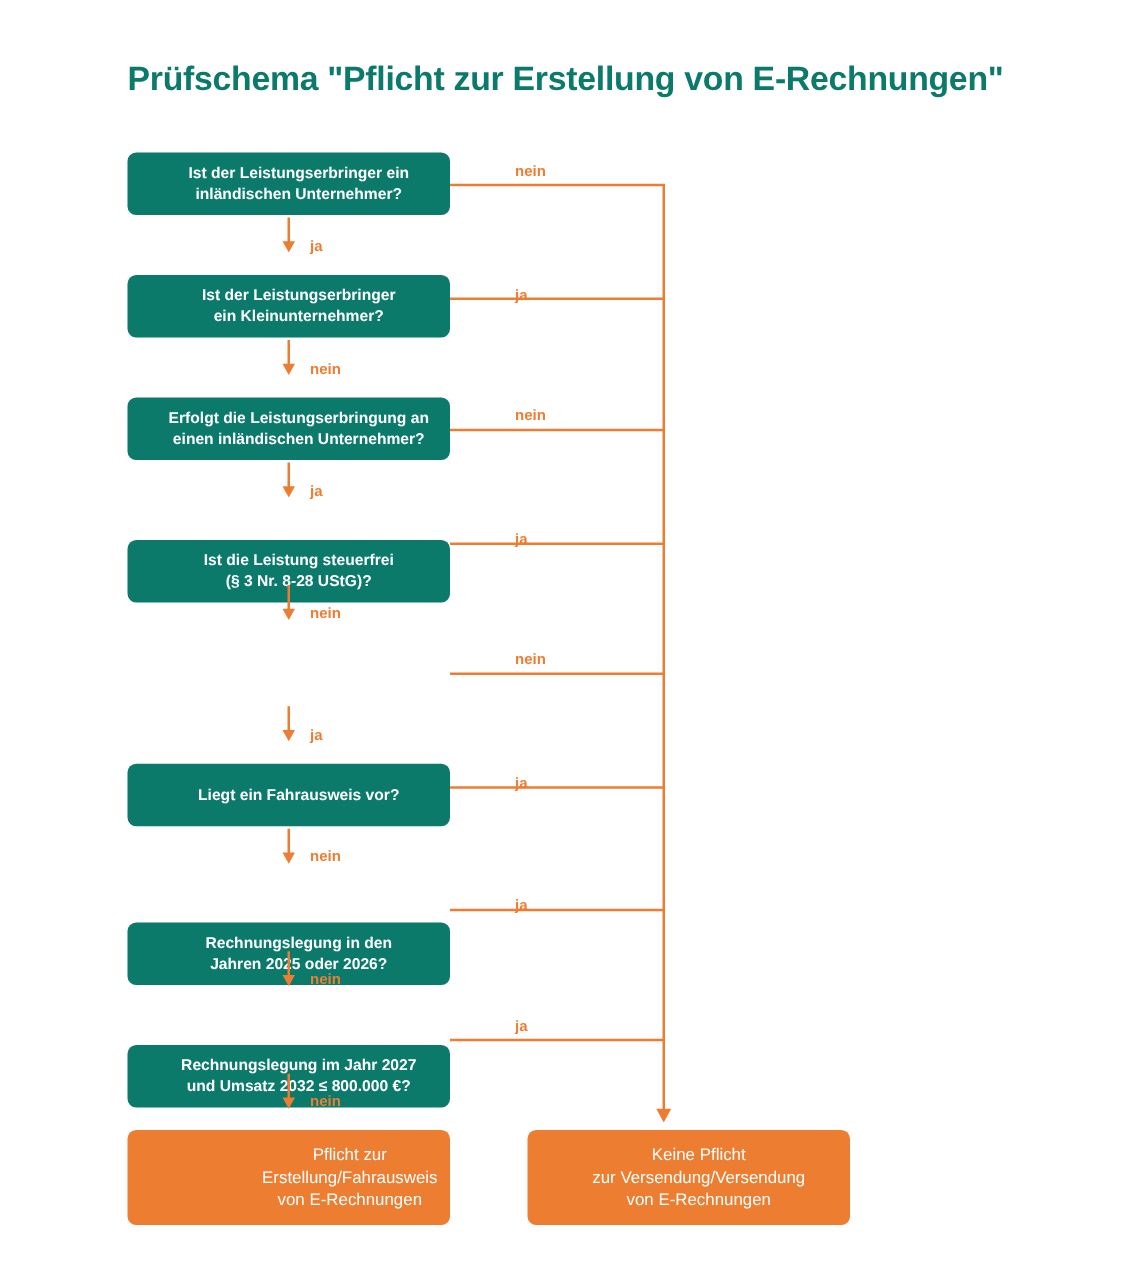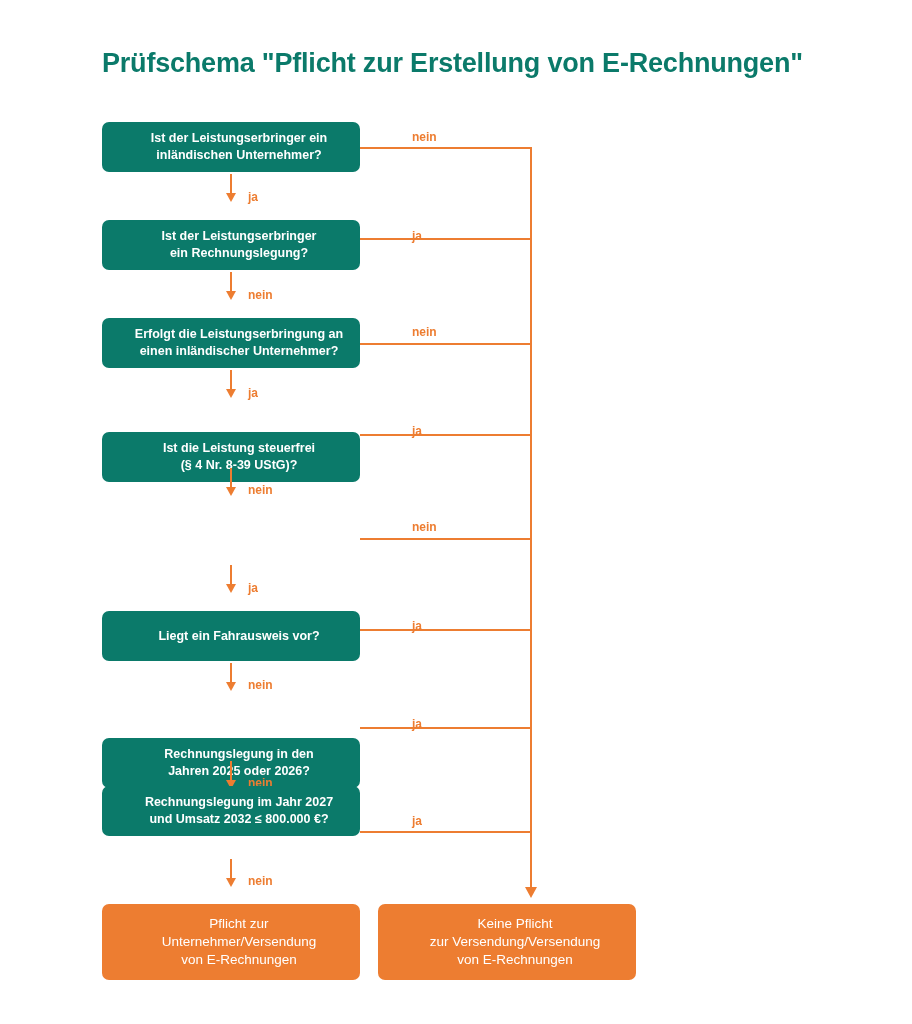--- a/index.html
+++ b/index.html
@@ -54,22 +54,22 @@
   }
   .node .lbl { display: block; margin-left: 16px; }
   
   .node.result {
     background: #ed7d31;
     height: 76px;
     width: 258px;
     font-size: 13.5px;
     font-weight: normal;
   }
-  #result-left  { left: 102px;  top: 904px; }
-  #result-right { left: 378px;  top: 904px; }
+  #result-left  { left: 102px;  top: 904px; justify-content: flex-end; }
+  #result-right { left: 422px;  top: 904px; }
 
   
   .v-arrow {
     position: absolute;
     left: 230px;
     width: 2px;
     background: #ed7d31;
   }
   .v-arrow::after {
     content: "";
@@ -135,43 +135,43 @@
     </div>
   </div>
   <div class="h-line" style="top:147px"></div>
   <div class="h-label" style="left:412px; top:130px">nein</div>
   <div class="v-arrow" style="top:174px; height:20px"></div>
   <div class="v-label" style="left:248px; top:190px">ja</div>
 
   <div class="node decision" style="top:220px">
     <div>
       <span class="lbl">Ist der Leistungserbringer</span>
-      <span class="lbl">ein Rechnungslegung?</span>
+      <span class="lbl">ein Kleinunternehmer?</span>
     </div>
   </div>
   <div class="h-line" style="top:238px"></div>
   <div class="h-label" style="left:412px; top:229px">ja</div>
   <div class="v-arrow" style="top:272px; height:20px"></div>
   <div class="v-label" style="left:248px; top:288px">nein</div>
 
   <div class="node decision" style="top:318px">
     <div>
       <span class="lbl">Erfolgt die Leistungserbringung an</span>
-      <span class="lbl">einen inländischer Unternehmer?</span>
+      <span class="lbl">einen inländischen Unternehmer?</span>
     </div>
   </div>
   <div class="h-line" style="top:343px"></div>
   <div class="h-label" style="left:412px; top:325px">nein</div>
   <div class="v-arrow" style="top:370px; height:20px"></div>
   <div class="v-label" style="left:248px; top:386px">ja</div>
 
   <div class="node decision" style="top:432px">
     <div>
       <span class="lbl">Ist die Leistung steuerfrei</span>
-      <span class="lbl">(§ 4 Nr. 8-39 UStG)?</span>
+      <span class="lbl">(§ 3 Nr. 8-28 UStG)?</span>
     </div>
   </div>
   <div class="h-line" style="top:434px"></div>
   <div class="h-label" style="left:412px; top:424px">ja</div>
   <div class="v-arrow" style="top:468px; height:20px"></div>
   <div class="v-label" style="left:248px; top:483px">nein</div>
 
   <div class="h-line" style="top:538px"></div>
   <div class="h-label" style="left:412px; top:520px">nein</div>
   <div class="v-arrow" style="top:565px; height:20px"></div>
@@ -191,37 +191,37 @@
     <div>
       <span class="lbl">Rechnungslegung in den</span>
       <span class="lbl">Jahren 2025 oder 2026?</span>
     </div>
   </div>
   <div class="h-line" style="top:727px"></div>
   <div class="h-label" style="left:412px; top:717px">ja</div>
   <div class="v-arrow" style="top:761px; height:20px"></div>
   <div class="v-label" style="left:248px; top:776px">nein</div>
 
-  <div class="node decision" style="top:786px">
+  <div class="node decision" style="top:836px">
     <div>
       <span class="lbl">Rechnungslegung im Jahr 2027</span>
       <span class="lbl">und Umsatz 2032 ≤ 800.000 €?</span>
     </div>
   </div>
   <div class="h-line" style="top:831px"></div>
   <div class="h-label" style="left:412px; top:814px">ja</div>
   <div class="v-arrow" style="top:859px; height:20px"></div>
   <div class="v-label" style="left:248px; top:874px">nein</div>
 
   <div id="trunk"></div>
 
   <div class="node result" id="result-left">
     <div>
       <span class="lbl">Pflicht zur</span>
-      <span class="lbl">Unternehmer/Versendung</span>
+      <span class="lbl">Erstellung/Fahrausweis</span>
       <span class="lbl">von E-Rechnungen</span>
     </div>
   </div>
 
   <div class="node result" id="result-right">
     <div>
       <span class="lbl">Keine Pflicht</span>
       <span class="lbl">zur Versendung/Versendung</span>
       <span class="lbl">von E-Rechnungen</span>
     </div>

